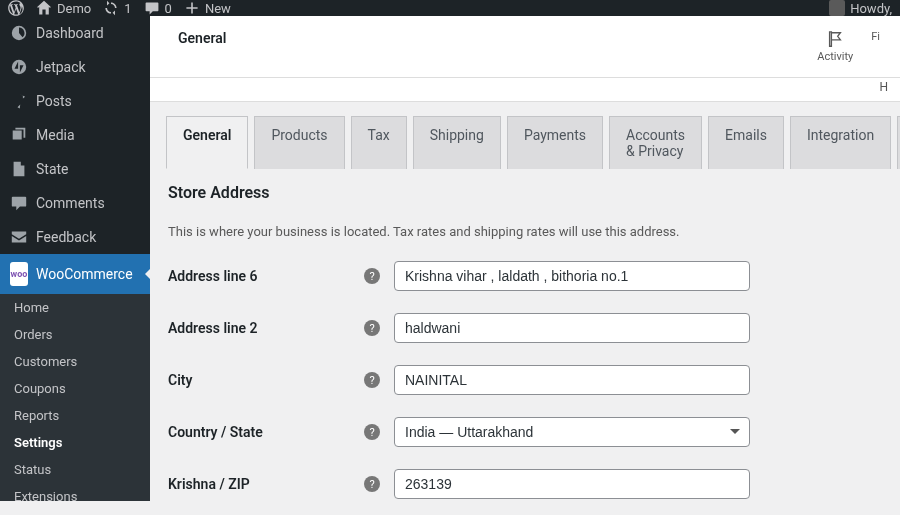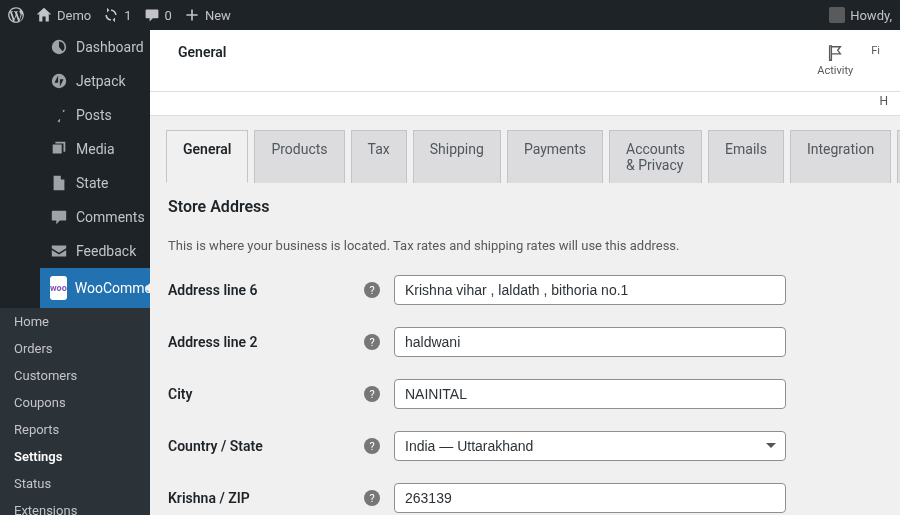--- a/index.html
+++ b/index.html
@@ -1,27 +1,27 @@
 <!DOCTYPE html>
 <html><head>
 <meta charset="utf-8">
 <style>
   * { box-sizing: border-box; margin: 0; padding: 0; }
   body { font-family: -apple-system, BlinkMacSystemFont, "Segoe UI", Roboto, "Helvetica Neue", Arial, sans-serif; font-size: 13px; color: #333; background: #f0f0f1; width: 900px; height: 515px; overflow: hidden; }
   
-  .adminbar { background: #1d2327; color: #c3c4c7; height: 30px; display: flex; align-items: center; justify-content: space-between; padding: 0 8px; font-size: 13px; }
+  .adminbar { background: #1d2327; color: #c3c4c7; height: 16px; display: flex; align-items: center; justify-content: space-between; padding: 0 8px; font-size: 13px; }
   .adminbar .left, .adminbar .right { display:flex; align-items:center; gap:12px; }
   .adminbar .group { display:flex; align-items:center; gap:5px; cursor:pointer; }
   .adminbar svg { width:16px; height:16px; fill:#c3c4c7; }
   .adminbar .avatar { width:16px; height:16px; background:#5a5a5a; border-radius:2px; }
   
   .wrap { display:flex; height:calc(515px - 30px); }
   
   .sidebar { width:150px; background:#1d2327; color:#c3c4c7; font-size:14px; overflow:hidden; position:relative; }
-  .sidebar .item { display:flex; align-items:center; gap:8px; padding:8px 10px; cursor:pointer;margin-left:40px; }
+  .sidebar .item { display:flex; align-items:center; gap:8px; padding:8px 10px; cursor:pointer; }
   .sidebar .item svg { width:18px; height:18px; fill:#9da3a8; flex:none; }
   .sidebar .item.active { background:#2271b1; color:#fff; position:relative; }
   .sidebar .item.active::after { content:""; position:absolute; right:-1px; top:50%; transform:translateY(-50%); border:6px solid transparent; border-right-color:#f0f0f1; }
   .sidebar .sub { background:#2c3338; }
   .sidebar .subitem { padding:6px 10px 6px 14px; font-size:13px; color:#c3c4c7; cursor:pointer; }
   .sidebar .subitem.current { color:#fff; font-weight:600; }
   .woo-badge { width:18px; height:24px; background:#fff; color:#7f54b3; border-radius:3px; font-size:9px; font-weight:700; display:flex; align-items:center; justify-content:center; }
   
   .main { flex:1; background:#f0f0f1; overflow:hidden; position:relative; }
   .page-header { background:#fff; display:flex; align-items:flex-start; justify-content:space-between; padding:14px 20px 14px 28px; border-bottom:1px solid #ddd; }
@@ -32,21 +32,21 @@
   .help-strip { background:#fff; text-align:right; height:24px; padding:2px 12px; border-bottom:1px solid #ddd; font-size:12px; color:#555; }
   .tabs { display:flex; gap:6px; margin:14px 0 0 16px; }
   .tab { background:#dcdcde; border:1px solid #c3c4c7; border-bottom:none; padding:10px 16px; font-size:14px; color:#50575e; cursor:pointer; border-radius:0; }
   .tab.active { background:#f0f0f1; border-bottom:1px solid #f0f0f1; color:#1d2327; font-weight:600; }
   .content { padding: 14px 18px 0 18px; }
   .content h2 { font-size:16px; font-weight:600; color:#1d2327; margin-bottom:22px; }
   .content p.desc { font-size:13px; color:#595959; margin-bottom:22px; }
   .form-row { display:flex; align-items:center; margin-bottom:22px; }
   .form-row label { width:196px; font-size:14px; color:#1d2327; font-weight:600; }
   .help-q { width:16px; height:16px; border-radius:50%; background:#777; color:#fff; font-size:11px; display:flex; align-items:center; justify-content:center; margin-right:14px; cursor:help; }
-  .form-row input, .form-row select { width:392px; padding:6px 10px; border:1px solid #8c8f94; border-radius:4px; font-size:14px; color:#2c3338; background:#fff; }
+  .form-row input, .form-row select { width:356px; padding:6px 10px; border:1px solid #8c8f94; border-radius:4px; font-size:14px; color:#2c3338; background:#fff; }
   .form-row select { appearance:none; background:#fff; padding-right:26px; }
   .select-wrap { position:relative; }
   .select-wrap::after { content:""; position:absolute; right:10px; top:50%; transform:translateY(-30%); border:5px solid transparent; border-top-color:#555; pointer-events:none; }
 </style>
 </head>
 <body>
 
 <div class="adminbar">
   <div class="left">
     <div class="group">

